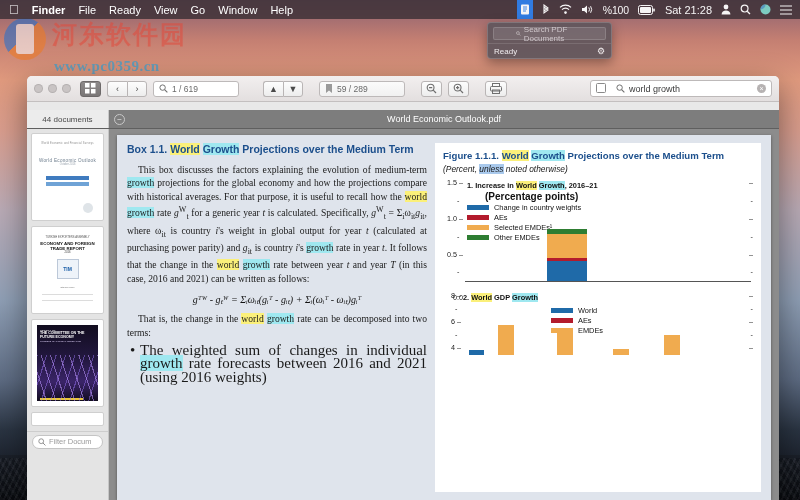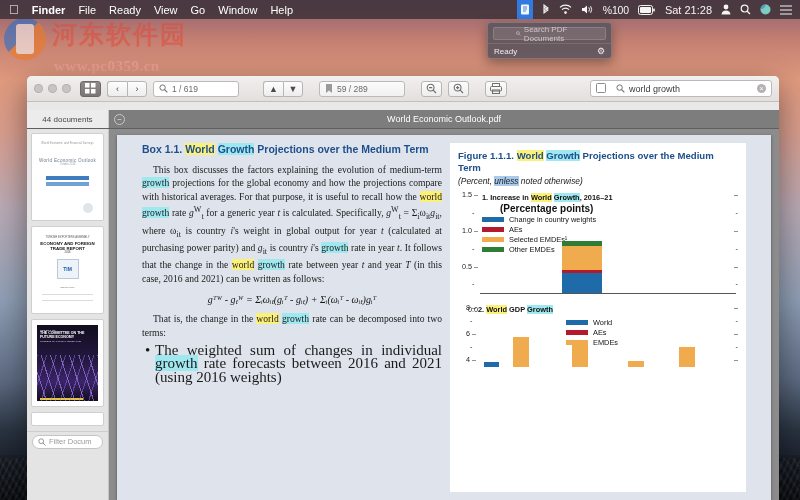--- a/index.html
+++ b/index.html
@@ -61,21 +61,21 @@
     background: linear-gradient(135deg, #1f6fd0 0%, #1f6fd0 46%, #f07a20 46%, #f07a20 100%);
     position: relative; flex: 0 0 auto;
   }
   .wm-logo::after {
     content:""; position:absolute; left:12px; top:6px; width:18px; height:30px;
     background:#fff; border-radius: 3px;
   }
   .wm-cn { font-family: "DejaVu Sans", sans-serif; font-size: 25px; font-weight: bold;
            color: #e24a3c; letter-spacing: 2px; }
   .wm-url { font-family: "Liberation Serif", serif; font-size: 15px; font-weight: bold;
-            color: #fca5a5; margin-left: 50px; margin-top: -2px; letter-spacing: .5px; }
+            color: #0ea5e9; margin-left: 50px; margin-top: -2px; letter-spacing: .5px; }
 
   
   #pdf-search-popup {
     position: absolute; top: 22px; left: 487px; width: 125px; z-index: 60;
     background: rgba(96,86,92,.92);
     border: 1px solid rgba(255,255,255,.18);
     border-radius: 4px;
     box-shadow: 0 4px 12px rgba(0,0,0,.35);
     font-size: 8.5px; color: #e9e4e6;
     overflow: hidden;
@@ -228,21 +228,21 @@
   #sidebar-filter .fbox {
     flex:1; height: 14px; background:#fff; border:1px solid #c4c4c4; border-radius: 7px;
     display:flex; align-items:center; gap:3px; padding: 0 5px; font-size:7.5px; color:#9a9a9a;
   }
 
   
   #pdf-pagearea { flex: 1 1 auto; background:#8c8c8c; padding: 6px 8px 0 8px; overflow:hidden; }
   #pdf-page {
     background:#dfe4ec; height: 100%; position:relative; overflow:hidden;
     box-shadow: 0 1px 3px rgba(0,0,0,.4);
-    display:flex; gap: 8px; padding: 8px 25px;
+    display:flex; gap: 8px; padding: 8px 10px;
   }
 
   
   #col-text { width: 300px; flex: 0 0 300px; }
   .box-title {
     font-size: 10.5px; font-weight: bold; color:#1c4f8c; margin-bottom: 8px;
     font-family: "Liberation Sans", sans-serif;
   }
   .body-p {
     font-family: "Liberation Serif", serif;

